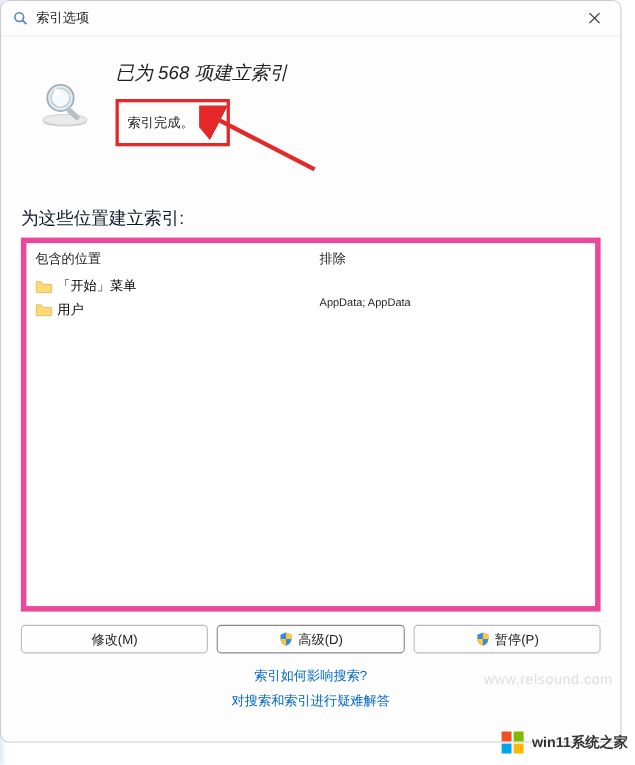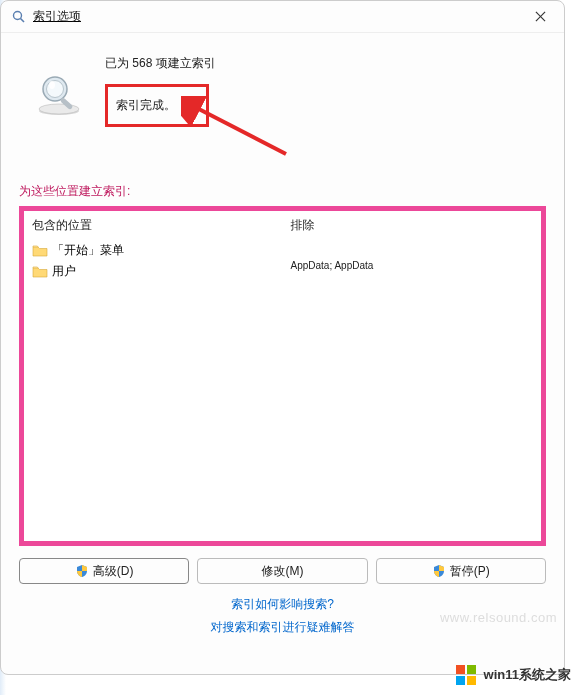--- a/index.html
+++ b/index.html
@@ -24,21 +24,20 @@
       background: #fdfdfd;
       position: relative;
       margin: 0;
     }
     .titlebar {
       height: 32px;
       display: flex;
       align-items: center;
       padding: 0 10px;
       border-bottom: 1px solid #eee;
-      text-decoration: underline;
     }
     .titlebar-icon {
       width: 16px;
       height: 16px;
       margin-right: 6px;
       display: inline-flex;
       align-items: center;
       justify-content: center;
     }
     .titlebar-title {
@@ -69,45 +68,46 @@
       height: 48px;
       margin-left: 16px;
       margin-top: 18px;
       margin-right: 22px;
       flex-shrink: 0;
     }
     .status-text {
       padding-top: 4px;
     }
     .indexed-count {
-      font-size: 12px;
+      font-size: 17px;
       color: #222;
       margin-bottom: 12px;
+      font-style: italic;
     }
     .status-complete {
       font-size: 12px;
       color: #222;
       padding: 6px 16px 6px 4px;
       display: inline-block;
     }
     .highlight-box {
       border: 3px solid #e42828;
       display: inline-block;
       padding: 4px 14px 4px 4px;
     }
     .arrow-svg {
       position: absolute;
       top: 95px;
       left: 180px;
       pointer-events: none;
     }
     .section-label {
       margin-top: 56px;
-      font-size: 12px;
-      color: #be185d;
+      font-size: 16px;
+      color: #0f172a;
       margin-bottom: 6px;
     }
     .locations-box {
       border: 5px solid #ec4899;
       height: 340px;
       display: flex;
       background: #fff;
     }
     .locations-col {
       flex: 1;
@@ -283,34 +283,34 @@
           <span>用户</span>
         </div>
       </div>
       <div class="locations-col">
         <div class="col-header">排除</div>
         <div class="exclude-text">AppData; AppData</div>
       </div>
     </div>
 
     <div class="button-row">
+      <button class="btn">
+        <span>修改(M)</span>
+      </button>
       <button class="btn advanced">
         <span class="shield-ico">
           <svg viewBox="0 0 14 14" width="14" height="14">
             <path d="M7 1 L12 3 L12 7 C12 10 9.5 12.5 7 13 C4.5 12.5 2 10 2 7 L2 3 Z" fill="#3a89d8"></path>
             <path d="M7 1 L12 3 L12 7 L7 7 Z" fill="#ffc83d"></path>
             <path d="M7 7 L7 13 C4.5 12.5 2 10 2 7 Z" fill="#ffc83d"></path>
           </svg>
         </span>
         <span>高级(D)</span>
       </button>
       <button class="btn">
-        <span>修改(M)</span>
-      </button>
-      <button class="btn">
         <span class="shield-ico">
           <svg viewBox="0 0 14 14" width="14" height="14">
             <path d="M7 1 L12 3 L12 7 C12 10 9.5 12.5 7 13 C4.5 12.5 2 10 2 7 L2 3 Z" fill="#3a89d8"></path>
             <path d="M7 1 L12 3 L12 7 L7 7 Z" fill="#ffc83d"></path>
             <path d="M7 7 L7 13 C4.5 12.5 2 10 2 7 Z" fill="#ffc83d"></path>
           </svg>
         </span>
         <span>暂停(P)</span>
       </button>
     </div>

